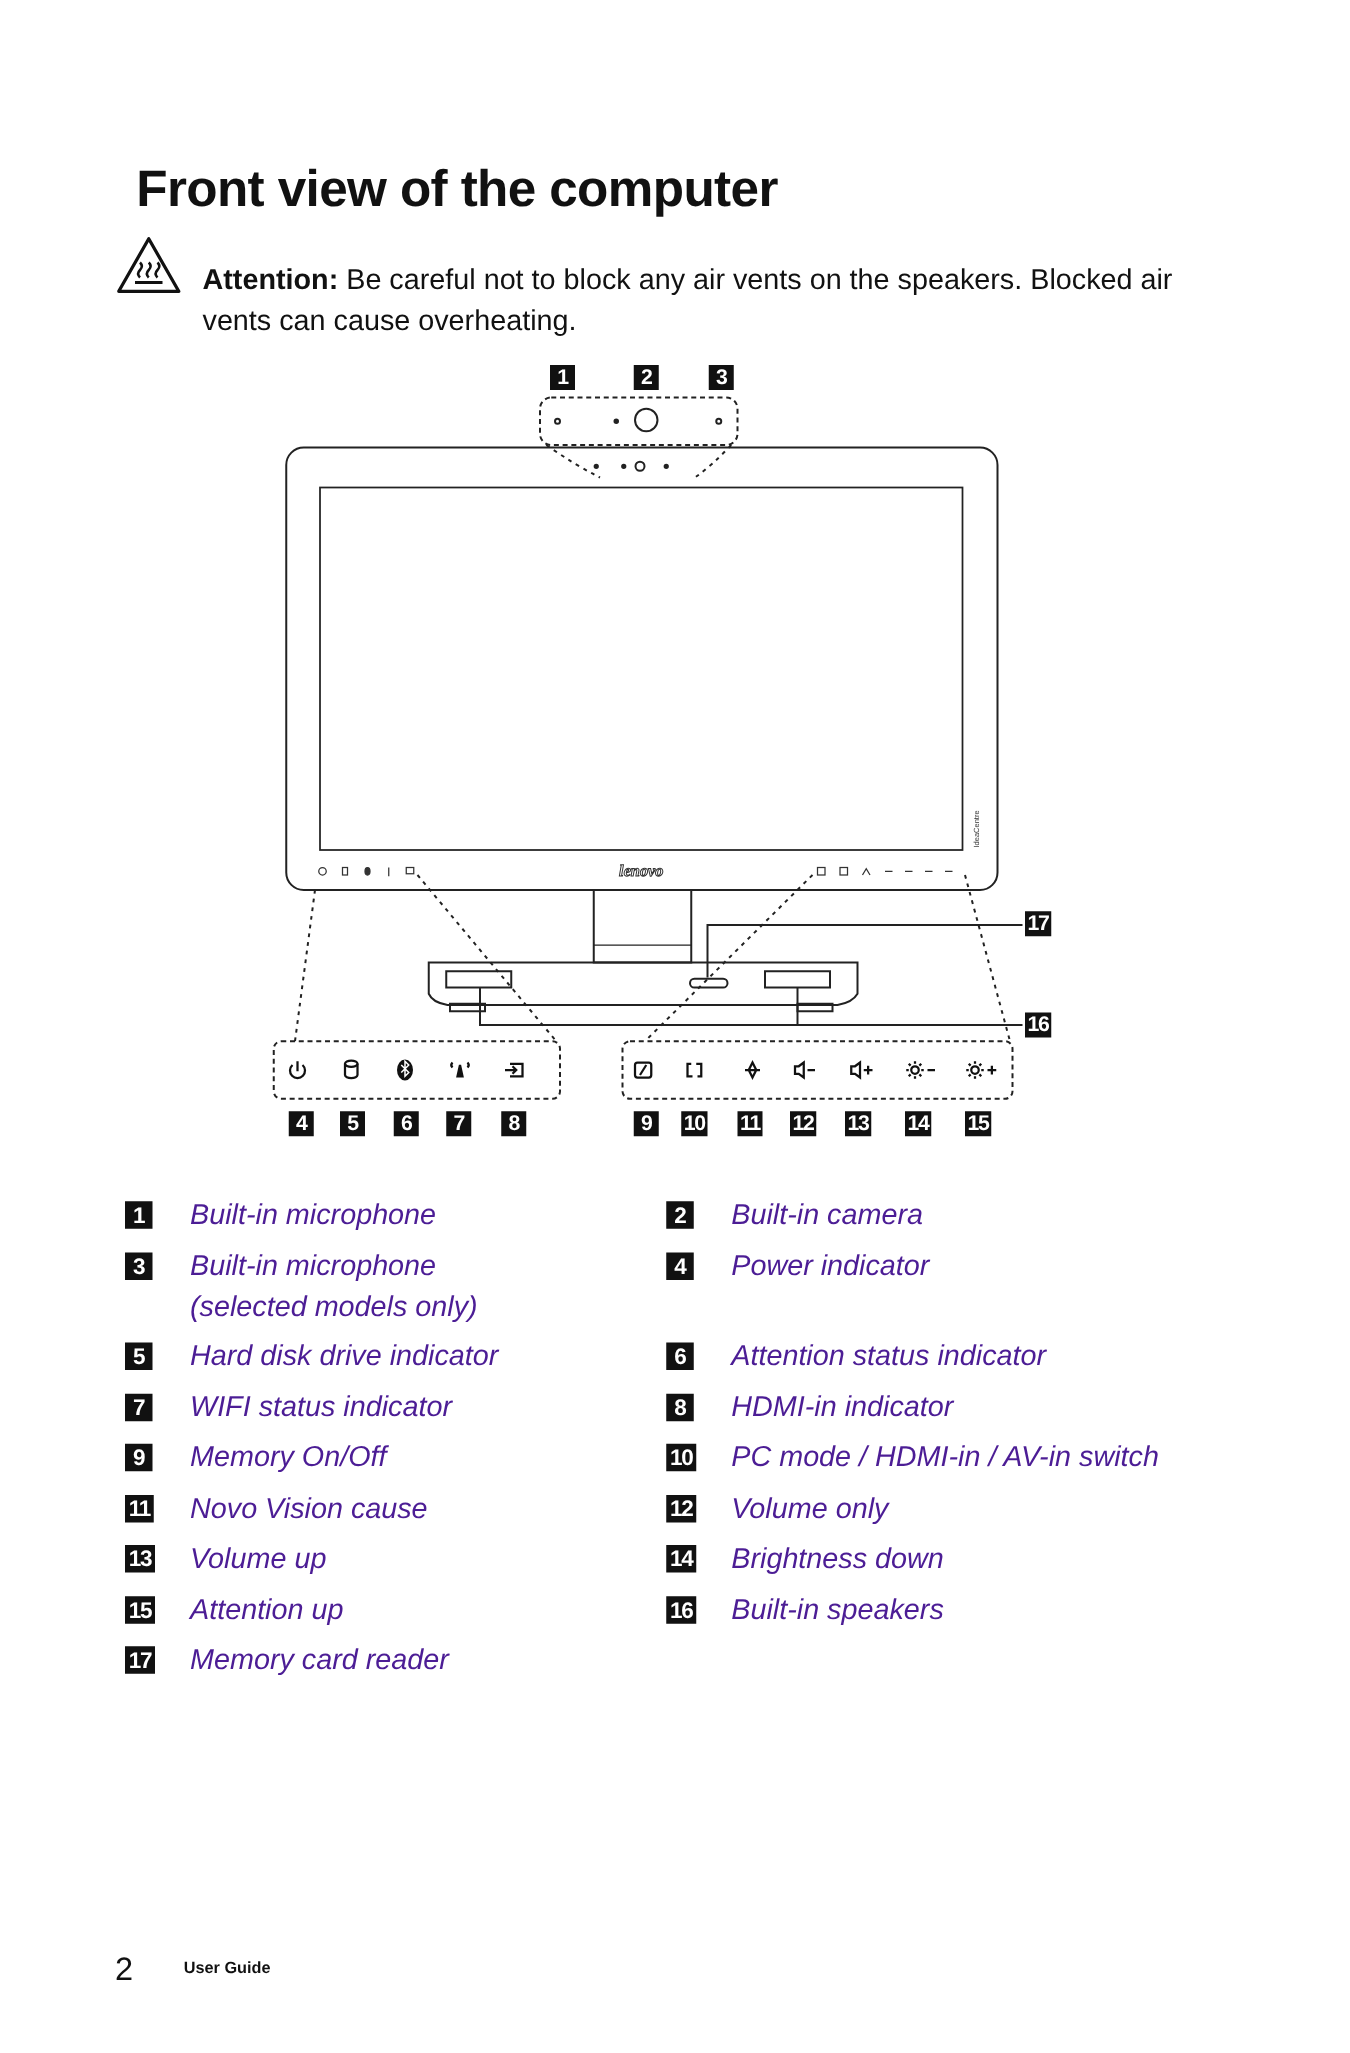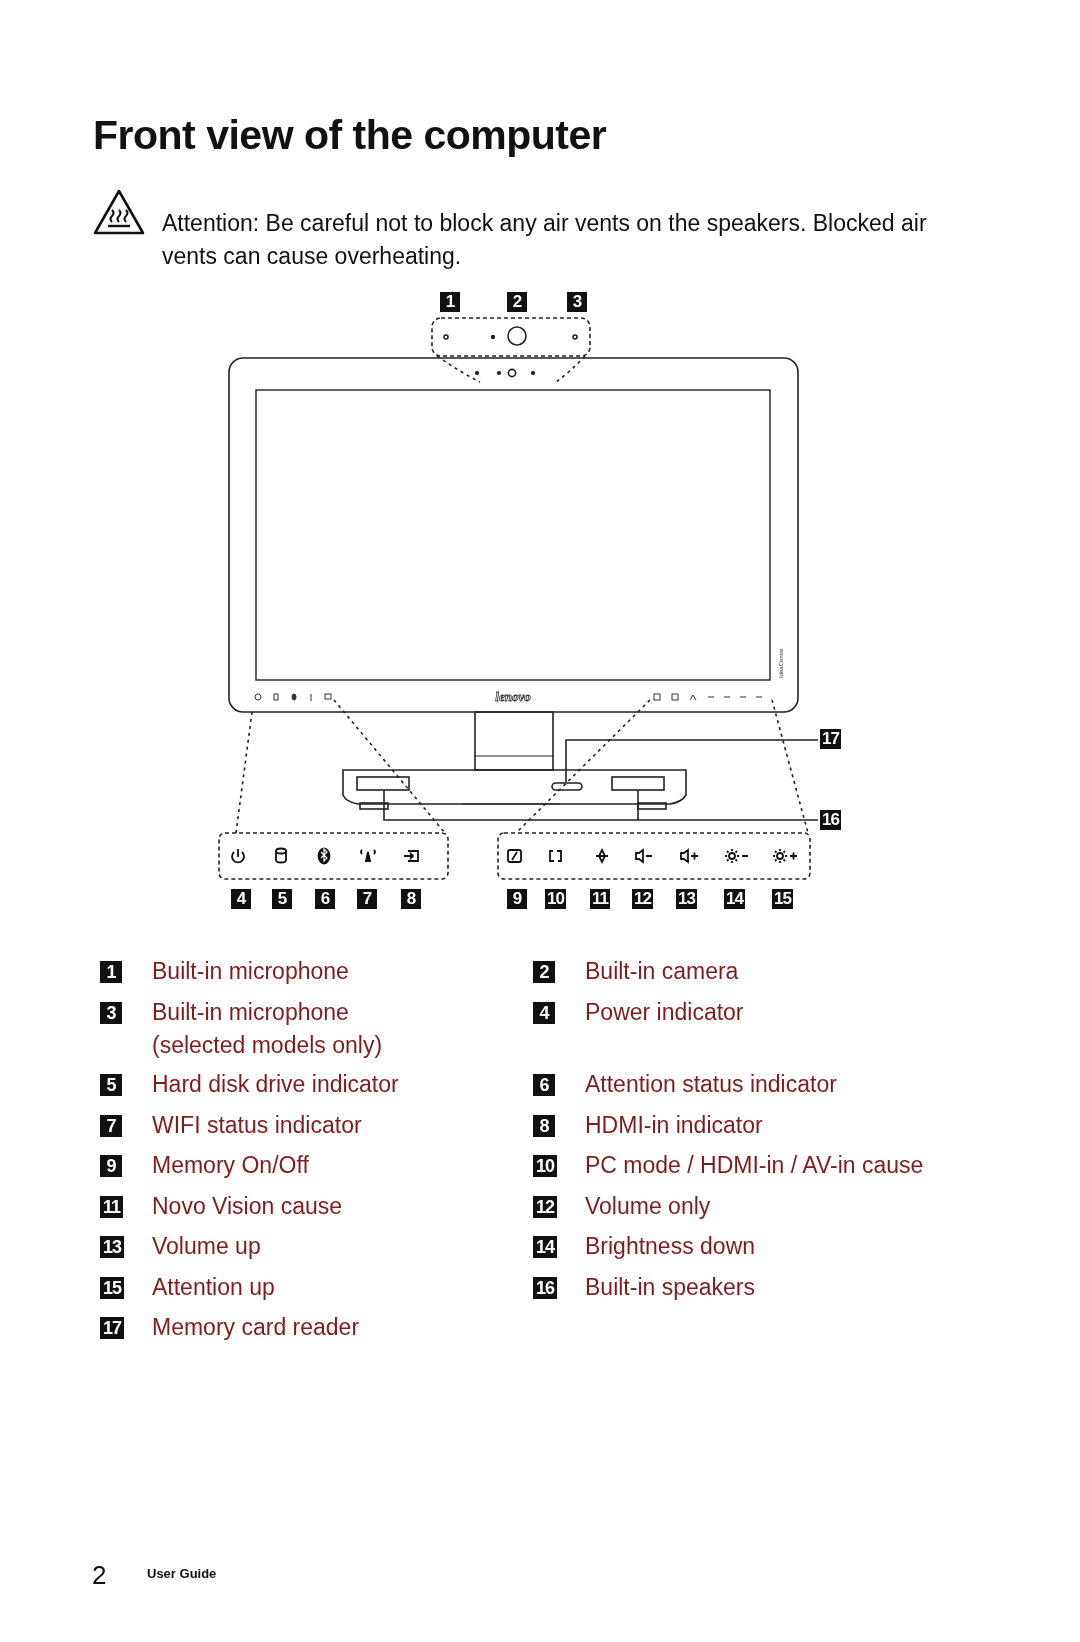--- a/index.html
+++ b/index.html
@@ -1,34 +1,34 @@
 <!DOCTYPE html>
 <html><head>
 <meta charset="utf-8">
 <style>
   html, body { margin: 0; padding: 0; background: #ffffff; }
   body { width: 1080px; height: 1642px; position: relative; overflow: hidden;
          font-family: "Liberation Sans", "DejaVu Sans", sans-serif; color: #111; }
   .title { position: absolute; left: 93px; top: 112px; font-size: 41px; font-weight: bold;
-           letter-spacing: -0.5px; margin: 0; color: #111; }
+           letter-spacing: -0.5px; margin: 16px; color: #111; }
   .attention { position: absolute; left: 92px; top: 185px; width: 900px; }
   .attention .icon { position: absolute; left: 0; top: 3px; width: 54px; height: 48px; }
   .attention .text { position: absolute; left: 70px; top: 22px; width: 820px; font-size: 23px;
                      line-height: 33px; font-family: "Liberation Sans", sans-serif; }
-  .attention .text b { font-weight: normal; margin-top: 38px; }
+  .attention .text b { font-weight: bold; margin-top: 38px; }
   .figure { position: absolute; left: 0; top: 0; width: 1080px; height: 940px; }
   .badge { position: absolute; background: #111; color: #fff; font-weight: bold;
            font-family: "Liberation Sans", sans-serif; font-size: 17px; line-height: 20px;
            height: 20px; min-width: 16px; padding: 0 2px; text-align: center; letter-spacing: -1px; }
   .legend { position: absolute; left: 100px; top: 955px; width: 900px; }
   .legend .item { position: absolute; font-size: 23px; line-height: 33px; }
   .legend .num { position: absolute; left: 0; top: 6px; background: #111; color: #fff; font-weight: bold;
                  font-size: 18px; height: 22px; line-height: 22px; min-width: 16px; padding: 0 3px;
                  text-align: center; letter-spacing: -1px; }
-  .legend .label { position: absolute; left: 52px; top: 0; white-space: nowrap; color: #7f1d1d; }
+  .legend .label { position: absolute; left: 52px; top: 0; white-space: nowrap; color: #4c1d95; font-style: italic; }
   .footer { position: absolute; left: 92px; top: 1560px; font-size: 26px; color: #111; }
   .footer .page { position: absolute; left: 0; top: 0; }
   .footer .doc { position: absolute; left: 55px; top: 6px; font-size: 13px; font-weight: bold; white-space: nowrap; }
 </style>
 </head>
 <body>
 
 <h1 class="title">Front view of the computer</h1>
 
 <div class="attention">
@@ -203,21 +203,21 @@
   <div class="item" style="left:433px;top:154px;">
     <span class="num">8</span>
     <span class="label">HDMI-in indicator</span>
   </div>
   <div class="item" style="left:0;top:194px;">
     <span class="num">9</span>
     <span class="label">Memory On/Off</span>
   </div>
   <div class="item" style="left:433px;top:194px;">
     <span class="num">10</span>
-    <span class="label">PC mode / HDMI-in / AV-in cause</span>
+    <span class="label">PC mode / HDMI-in / AV-in switch</span>
   </div>
   <div class="item" style="left:0;top:235px;">
     <span class="num">11</span>
     <span class="label">Novo Vision cause</span>
   </div>
   <div class="item" style="left:433px;top:235px;">
     <span class="num">12</span>
     <span class="label">Volume only</span>
   </div>
   <div class="item" style="left:0;top:275px;">

